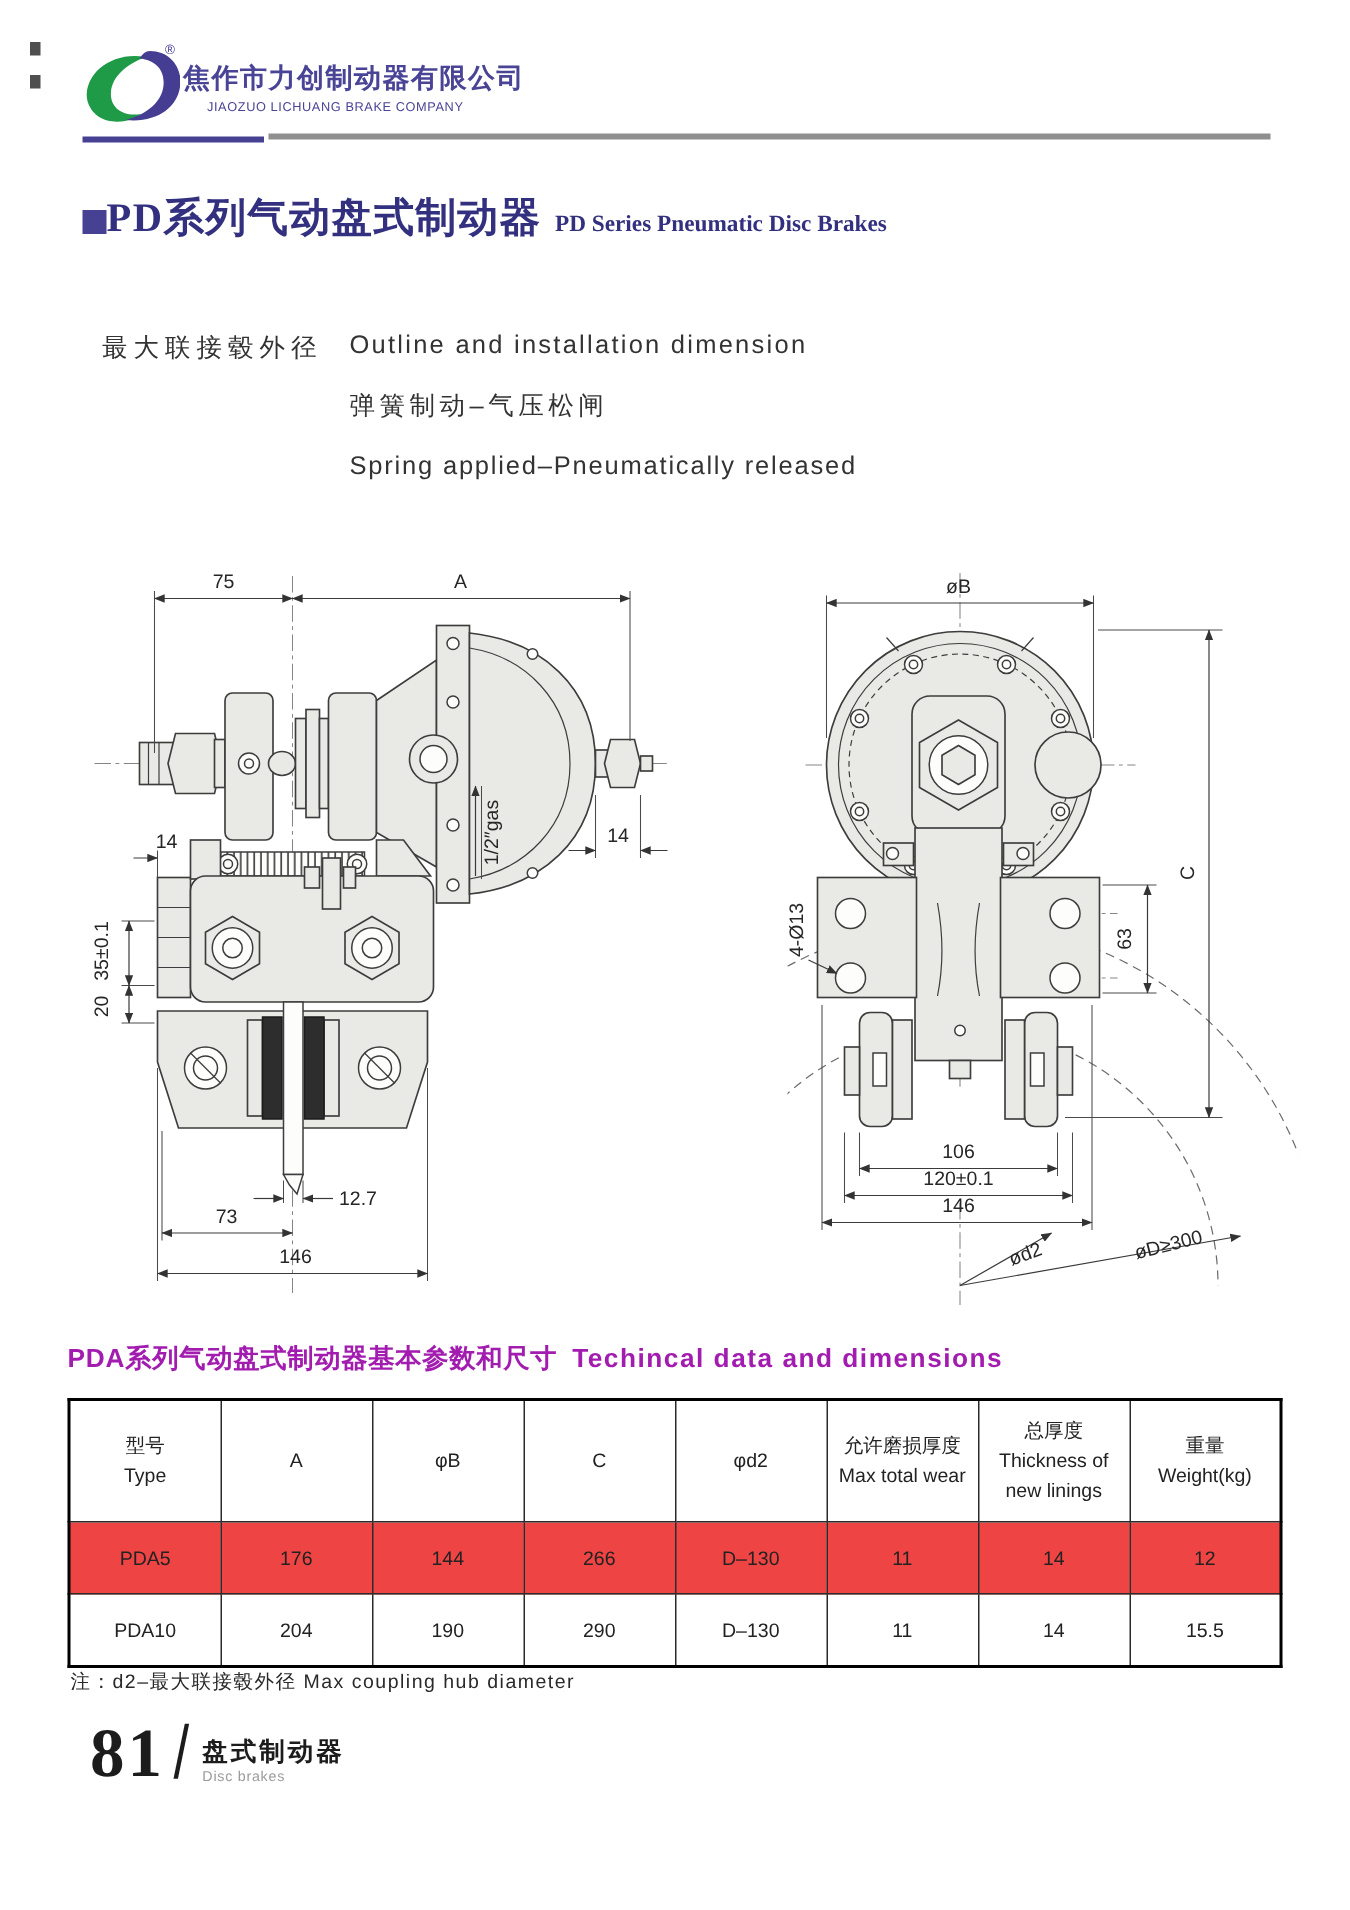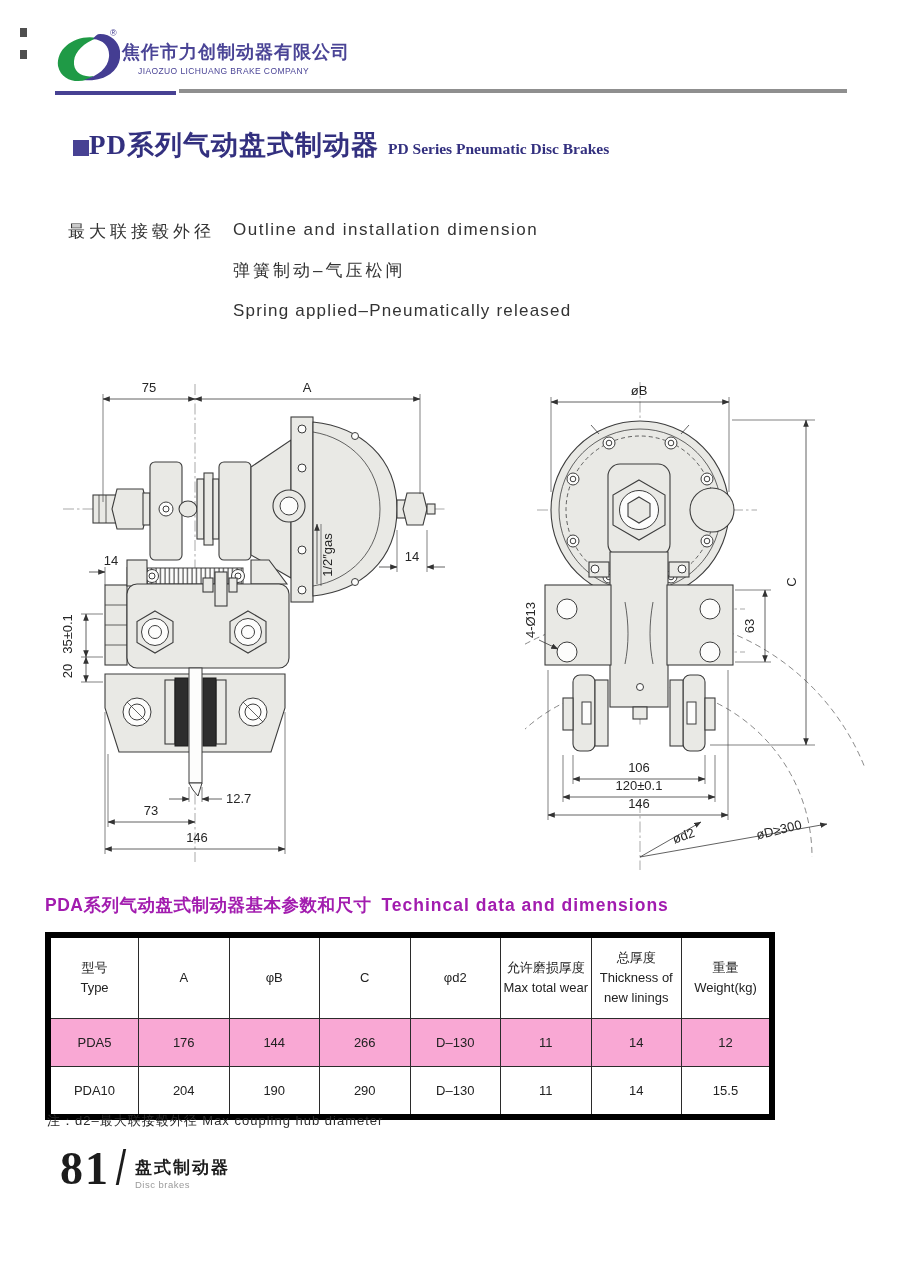--- a/index.html
+++ b/index.html
@@ -10,21 +10,21 @@
 
   
   #logo{position:absolute;left:50px;top:26px;}
   #company{position:absolute;left:122px;top:40px;}
   #company .cn{font-size:18px;font-weight:bold;color:#4a4496;letter-spacing:1px;}
   #company .en{font-size:8.5px;color:#4a4496;letter-spacing:0.4px;margin-top:2px;margin-left:16px;}
   .divider-gray{position:absolute;left:179px;top:89px;width:668px;height:4px;background:#8f8f8f;}
   .divider-purple{position:absolute;left:55px;top:91px;width:121px;height:4px;background:#474193;}
 
   
-  #main-title{position:absolute;left:73px;top:127px;display:flex;align-items:baseline;
+  #main-title{position:absolute;left:55px;top:127px;display:flex;align-items:baseline;
       font-family:"Liberation Serif","DejaVu Serif",serif;color:#33307f;}
   #main-title .bullet{width:16px;height:16px;background:#474193;align-self:center;margin-top:6px;}
   #main-title .cn{font-size:27px;font-weight:bold;letter-spacing:1px;}
   #main-title .en{font-size:15.5px;font-weight:bold;margin-left:9px;}
   #sub-title{position:absolute;left:57px;top:166px;font-family:"Liberation Serif","DejaVu Serif",serif;
       font-size:20px;font-weight:bold;color:#101010;letter-spacing:1px;}
 
   
   .intro{position:absolute;font-size:17px;color:#333;}
   #intro-cn{left:68px;top:220px;letter-spacing:4px;}
@@ -45,27 +45,27 @@
   svg.left .dim{stroke:#3a3a3a;stroke-width:0.8;marker-start:url(#ah1);marker-end:url(#ah1);}
   svg.left .ae{stroke:#3a3a3a;stroke-width:0.8;marker-end:url(#ah1);}
   svg.right .dim{stroke:#3a3a3a;stroke-width:0.8;marker-start:url(#ah2);marker-end:url(#ah2);}
   svg.right .ae{stroke:#3a3a3a;stroke-width:0.8;marker-end:url(#ah2);}
   #drawing-side{position:absolute;left:55px;top:372px;}
   #drawing-front{position:absolute;left:525px;top:372px;}
 
   
   #table-title{position:absolute;left:45px;top:893px;font-size:17.5px;font-weight:600;color:#a21caf;letter-spacing:0.5px;}
   #table-title .en{margin-left:10px;letter-spacing:1px;}
-  #spec-table{position:absolute;left:45px;top:932px;width:730px;border-collapse:collapse;table-layout:fixed;
-      border:6px solid #000000;}
+  #spec-table{position:absolute;left:45px;top:932px;width:810px;border-collapse:collapse;table-layout:fixed;
+      border:2px solid #000000;}
   #spec-table th,#spec-table td{border:1px solid #2b2b2b;text-align:center;vertical-align:middle;
       font-weight:normal;color:#222;}
   #spec-table th{height:78px;font-size:13px;line-height:1.55;}
   #spec-table td{height:45px;font-size:13px;}
-  #spec-table tr.shade td{background:#f9a8d4;}
+  #spec-table tr.shade td{background:#ef4444;}
   #table-note{position:absolute;left:47px;top:1112px;font-size:13px;color:#2a2a2a;letter-spacing:1px;}
 
   
   #footer{position:absolute;left:60px;top:1146px;display:flex;align-items:flex-start;}
   #footer .num{font-family:"Liberation Serif","DejaVu Serif",serif;font-size:46px;font-weight:bold;
       color:#1c1c1c;line-height:1;letter-spacing:2px;}
   #footer .slash{font-size:50px;font-weight:200;color:#1c1c1c;line-height:0.9;margin:0 3px 0 4px;transform:scaleX(0.75);}
   #footer .blk{margin-left:4px;padding-top:10px;}
   #footer .cn{font-size:17px;font-weight:bold;color:#1c1c1c;letter-spacing:2px;}
   #footer .en{font-size:9.5px;color:#9a9a9a;margin-top:0px;letter-spacing:0.5px;}

